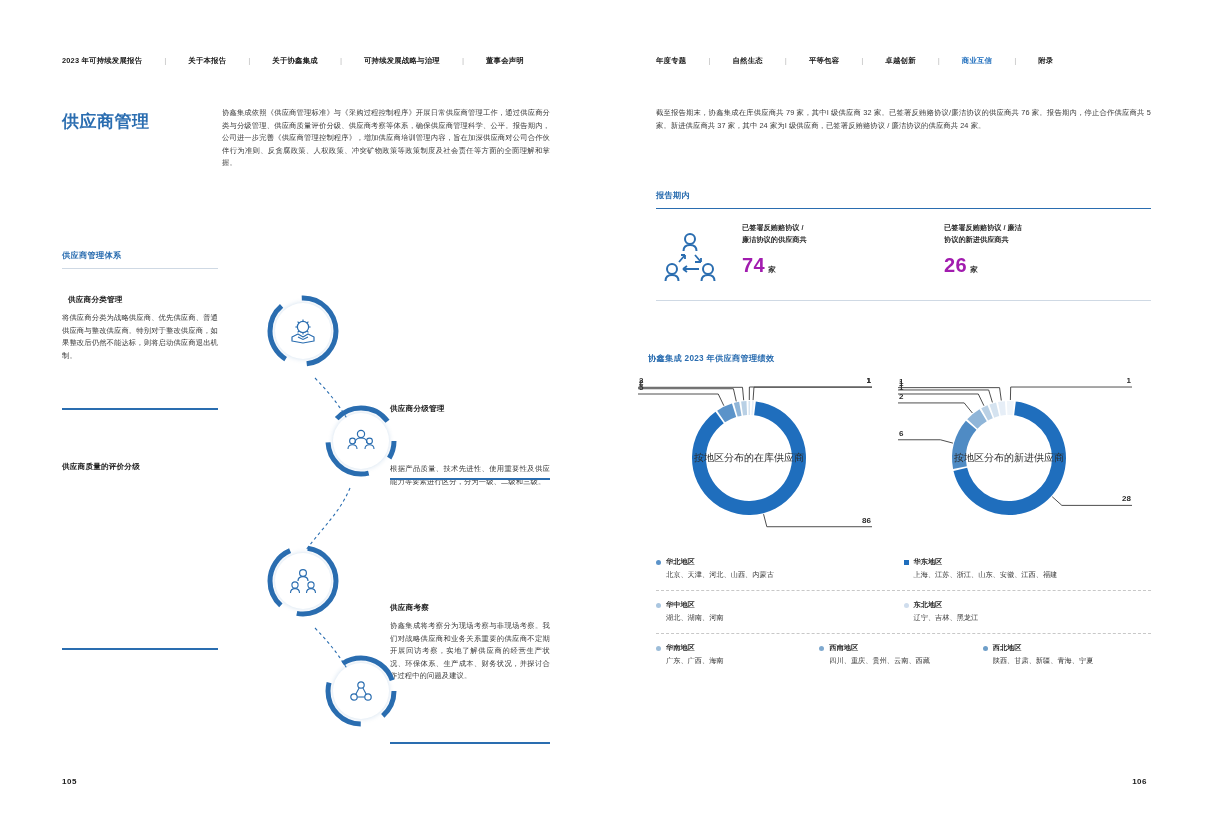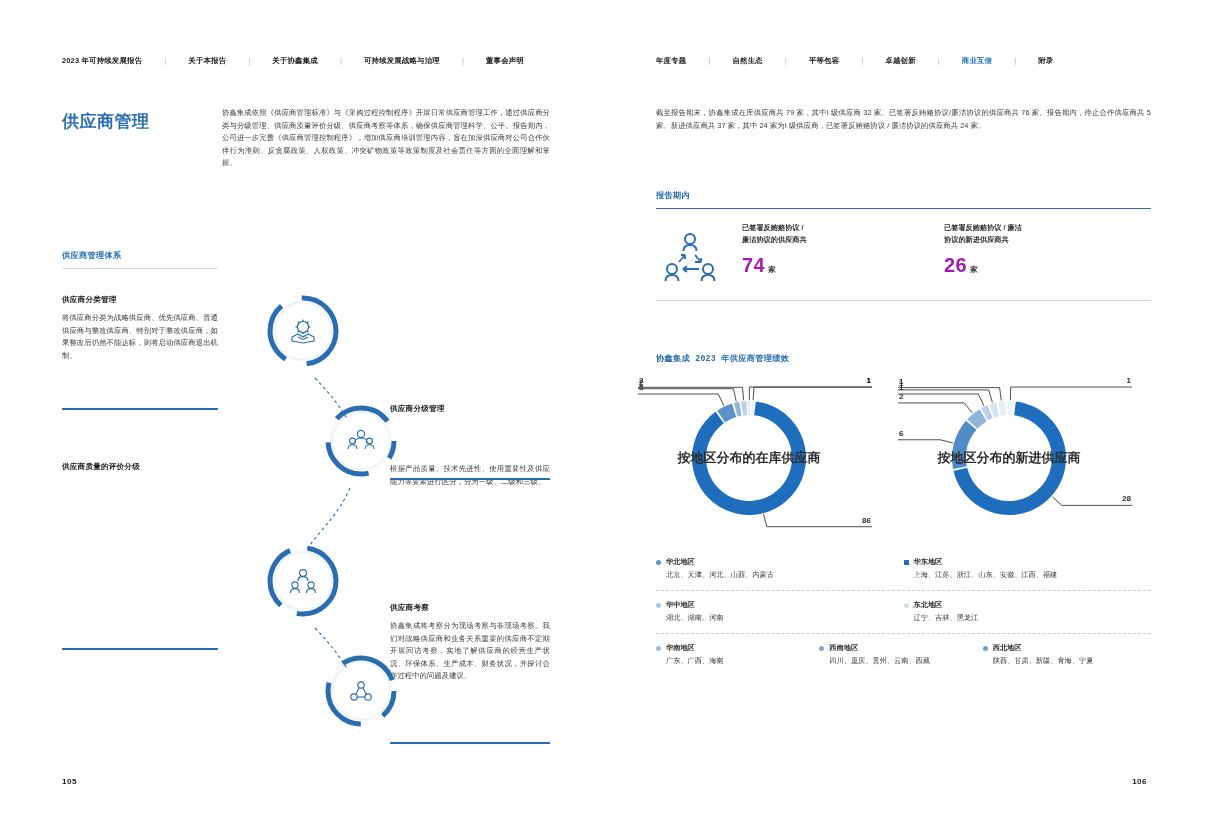--- a/index.html
+++ b/index.html
@@ -45,21 +45,21 @@
     letter-spacing:.1px;
   }
 
   
   .l-title{position:absolute;left:62px;top:110px;}
   .l-intro{position:absolute;left:222px;top:107px;width:328px;}
 
   .l-sys-head{position:absolute;left:62px;top:250px;}
   .l-sys-rule{position:absolute;left:62px;top:268px;width:156px;height:1px;background:#cfd9e4;}
 
-  .l-b1-h{position:absolute;left:62px;top:295px;}
+  .l-b1-h{position:absolute;left:68px;top:295px;}
   .l-b1-p{position:absolute;left:62px;top:312px;width:156px;}
   .l-b1-rule{position:absolute;left:62px;top:408px;width:156px;height:1.6px;background:#2a6db0;}
 
   .l-b2-h{position:absolute;left:62px;top:462px;}
   .l-b2-p{position:absolute;left:62px;top:479px;width:156px;}
   .l-b2-rule{position:absolute;left:62px;top:648px;width:156px;height:1.6px;background:#2a6db0;}
 
   .l-c1-h{position:absolute;left:390px;top:404px;}
   .l-c1-p{position:absolute;left:390px;top:431px;width:160px;margin-top:32px;}
   .l-c1-rule{position:absolute;left:390px;top:478px;width:160px;height:1.6px;background:#2a6db0;}
@@ -97,28 +97,28 @@
   .r-period-rule2{position:absolute;left:52px;top:300px;width:495px;height:1px;background:#cfd9e4;}
 
   .stat-icon{position:absolute;left:58px;top:228px;width:56px;height:56px;}
   .stat{position:absolute;top:222px;}
   .stat-a{left:138px;width:200px;}
   .stat-b{left:340px;width:200px;}
   .stat-label{font-size:7.2px;line-height:1.62;color:#2c2c2c;font-weight:bold;}
   .stat-num{margin-top:9px;font-size:20px;font-weight:bold;color:#a21caf;letter-spacing:.5px;}
   .stat-unit{font-size:7.5px;font-weight:bold;color:#2c2c2c;margin-left:3px;}
 
-  .r-chart-h{position:absolute;left:52px;top:353px;font-family:Liberation Mono, monospace;}
+  .r-chart-h{position:absolute;left:44px;top:353px;}
 
   .donut-wrap{position:absolute;top:378px;width:250px;height:160px;}
   .donut-a{left:30px;}
   .donut-b{left:290px;}
   .donut-center{
     position:absolute;left:0;right:0;top:50%;transform:translateY(-50%);
-    text-align:center;font-size:13px;font-weight:bold;color:#2c2c2c;line-height:1.6;
+    text-align:center;font-size:10px;font-weight:normal;color:#2c2c2c;line-height:1.6;
   }
 
   .legend{position:absolute;left:52px;top:548px;width:495px;}
   .legend-row{display:flex;padding:9px 0 10px 0;}
   .legend-row.bordered{border-bottom:1px dashed #c8c8c8;}
   .legend-item{display:flex;align-items:flex-start;}
   .lg-dot{width:5px;height:5px;margin-top:3px;margin-right:5px;flex:none;}
   .lg-sq{width:5px;height:5px;margin-top:3px;margin-right:5px;flex:none;}
   .lg-name{font-size:7.2px;font-weight:bold;color:#2c2c2c;line-height:1.5;}
   .lg-sub{font-size:7.2px;color:#3a3a3a;line-height:1.55;margin-top:1px;}

